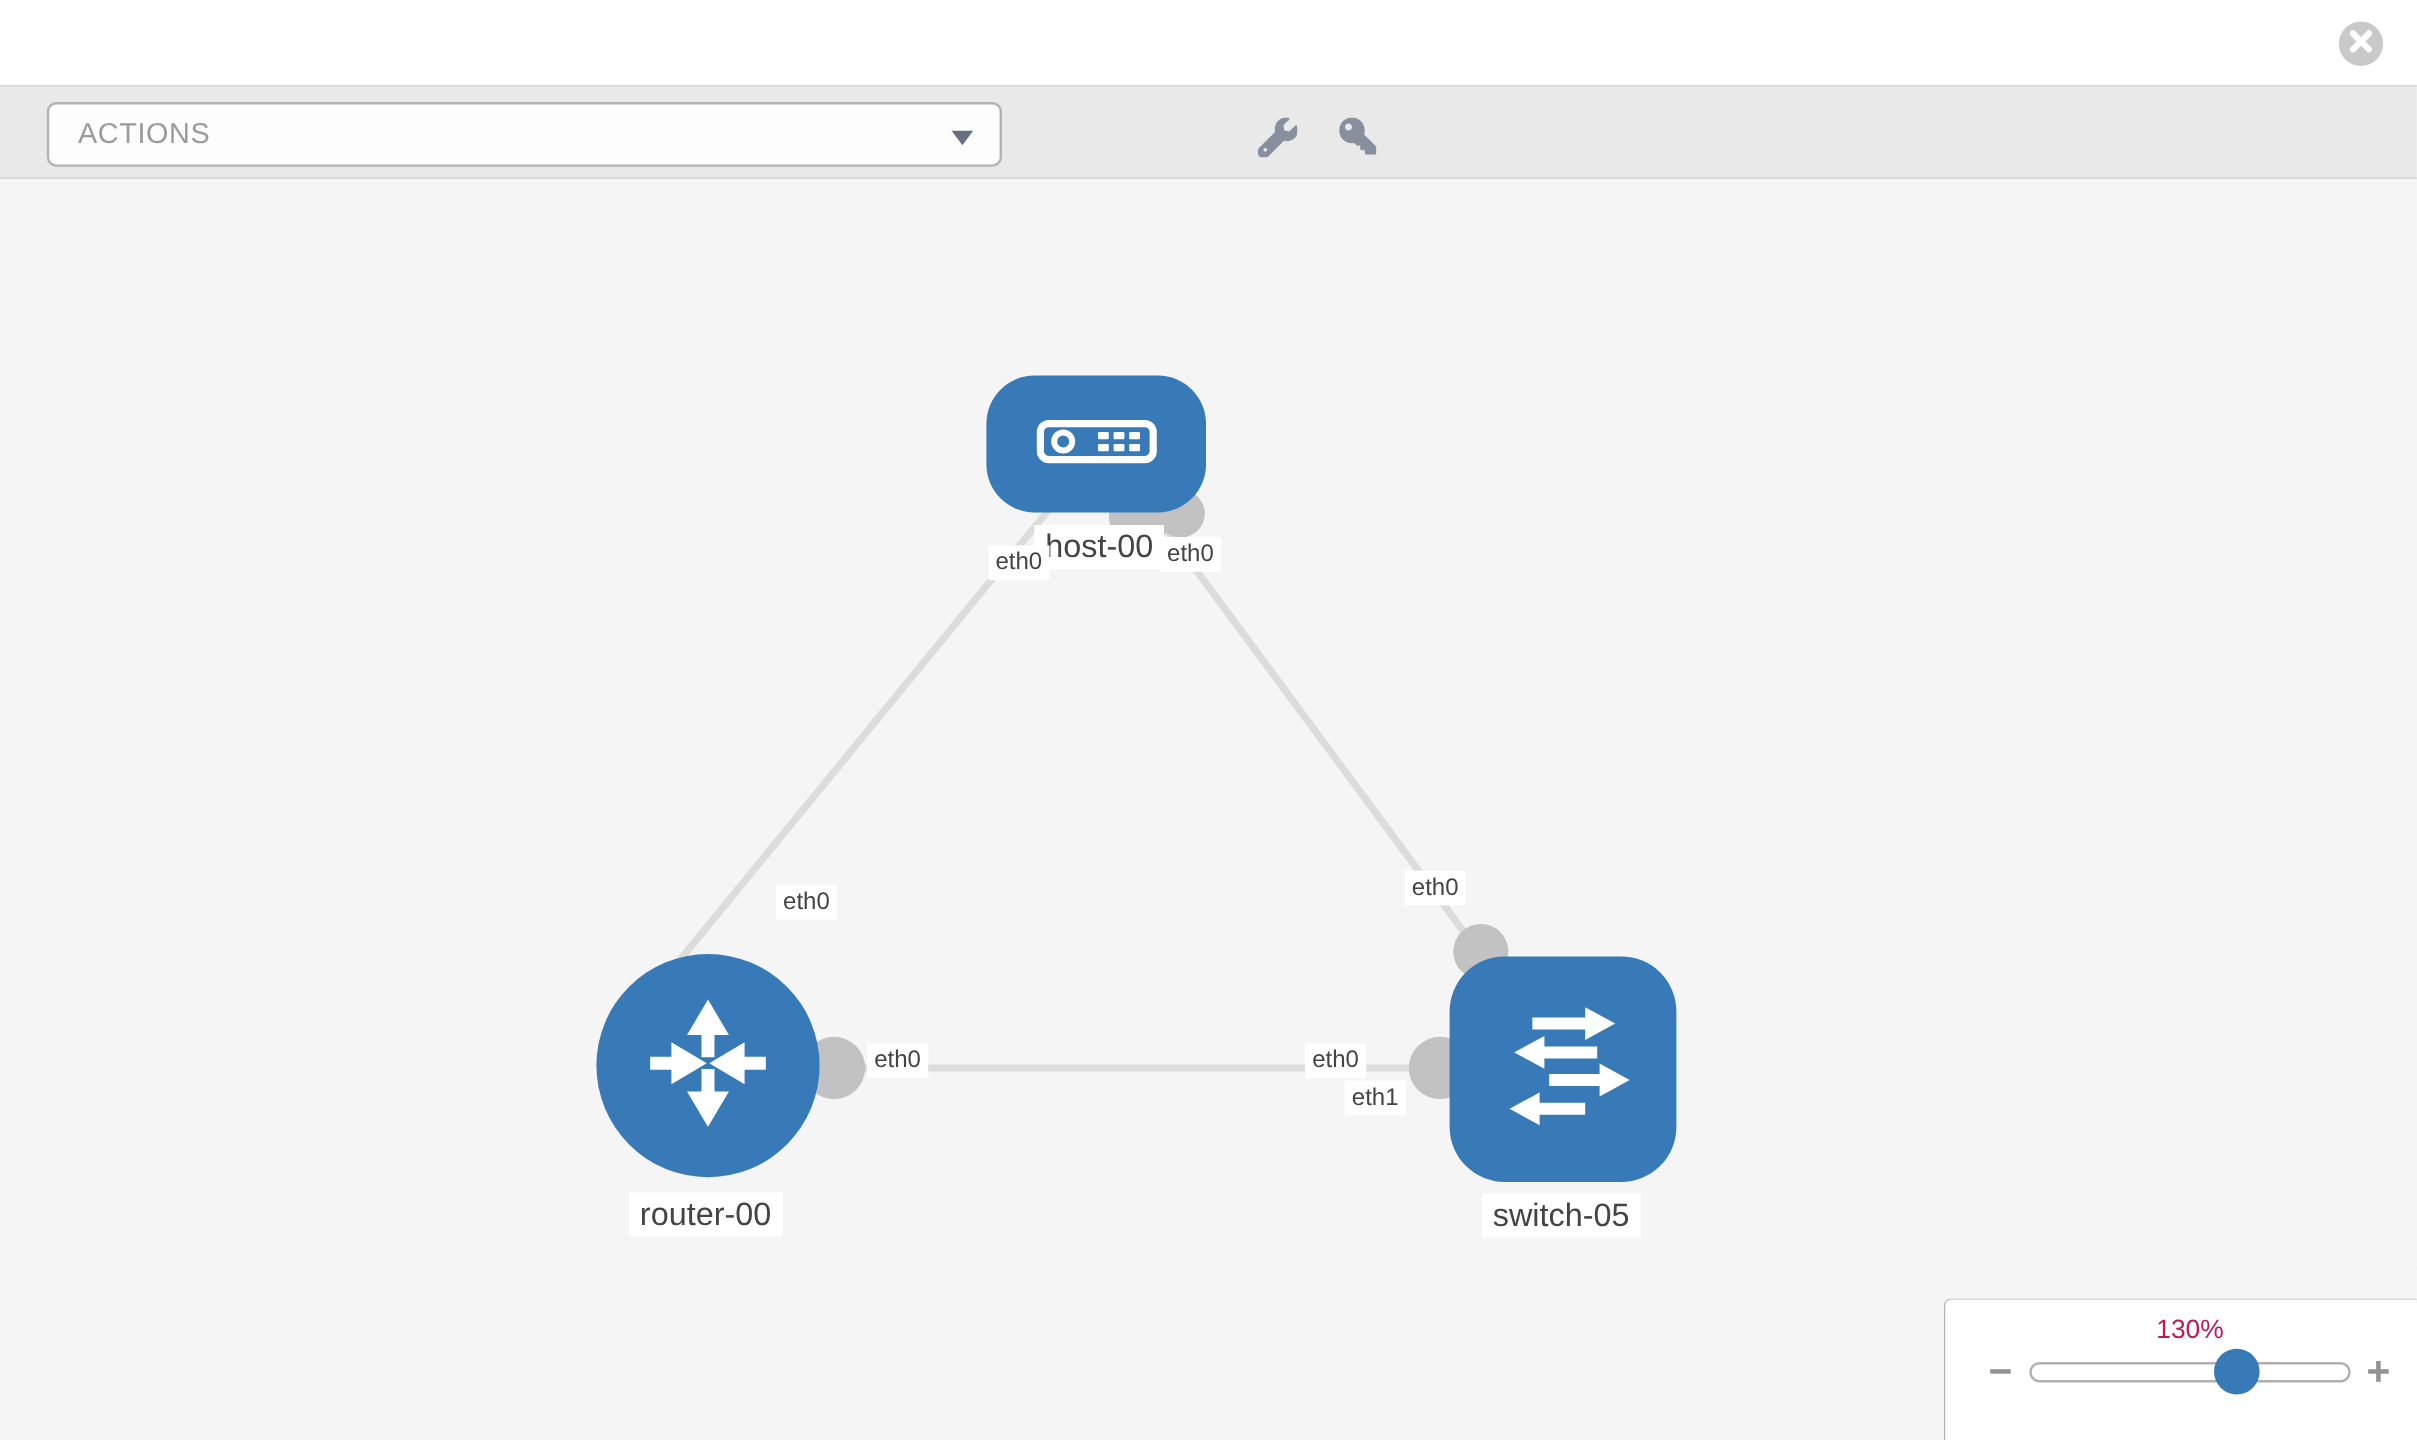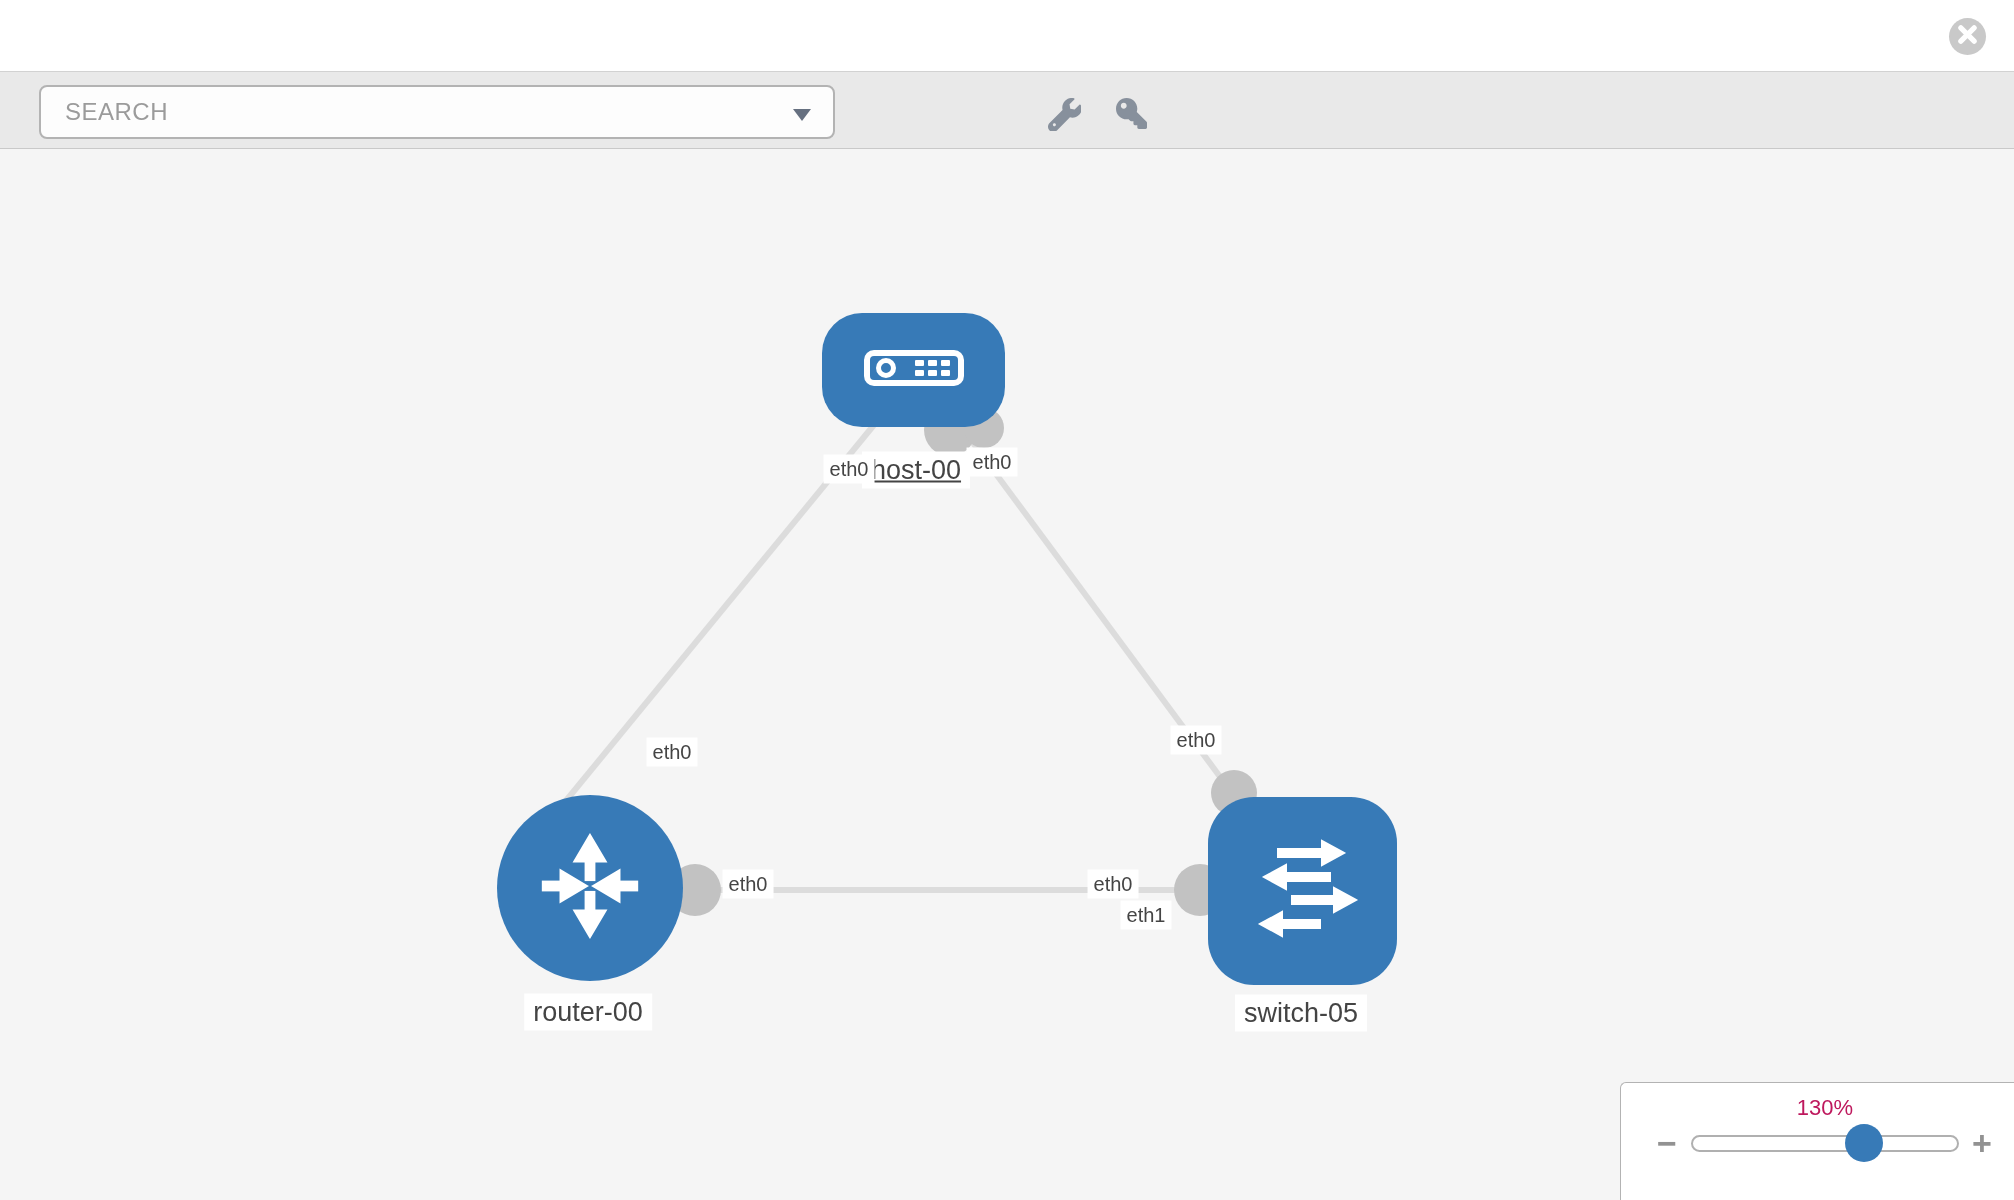--- a/index.html
+++ b/index.html
@@ -54,21 +54,21 @@
   .node-host   { left:822px; top:164px; width:183px; height:114px; border-radius:40px; }
   .node-router { left:497px; top:646px; width:186px; height:186px; border-radius:50%; }
   .node-switch { left:1208px; top:648px; width:189px; height:188px; border-radius:46px; }
 
   .chip {
     position:absolute; z-index:5; background:#ffffff; color:#444444;
     white-space:nowrap; transform:translate(-50%,-50%); text-align:left;
   }
   .node-label { font-size:27px; padding:3px 9px; }
   .if-label   { font-size:20px; padding:3px 6px; }
-  .lbl-host    { left:916px;  top:321px;text-decoration:underline; }
+  .lbl-host    { left:916px;  top:307px; }
   .lbl-router  { left:588px;  top:863px; }
   .lbl-switch  { left:1301px; top:864px; }
   .if-host-left   { left:849px;  top:320px; }
   .if-host-right  { left:992px;  top:313px; }
   .if-router-top  { left:672px;  top:603px; }
   .if-switch-top  { left:1196px; top:591px; }
   .if-router-right{ left:748px;  top:735px; }
   .if-switch-under{ left:1113px; top:735px; z-index:5; }
   .if-switch-eth1 { left:1146px; top:735px; z-index:6;margin-top:31px; }
 
@@ -106,21 +106,21 @@
       <svg width="19" height="19" viewBox="0 0 20 20">
         <line x1="3" y1="3" x2="17" y2="17" stroke="#ffffff" stroke-width="5.5" stroke-linecap="round"></line>
         <line x1="17" y1="3" x2="3" y2="17" stroke="#ffffff" stroke-width="5.5" stroke-linecap="round"></line>
       </svg>
     </span>
   </div>
 </div>
 
 <div class="toolbar">
   <div class="select-box actions-box">
-    <span class="ph">SEARCH</span>
+    <span class="ph">ACTIONS</span>
     <span class="chevron"></span>
   </div>
 
   <span class="tool-icon wrench-pos">
     <svg width="33" height="33" viewBox="0 0 512 512">
       <path fill="#87909c" d="M507.73 109.1c-2.24-9.03-13.54-12.09-20.12-5.51l-74.36 74.36-67.88-11.31-11.31-67.88 74.36-74.36c6.62-6.62 3.43-17.9-5.66-20.16C355.14-8.88 303.51 4.91 266.2 42.21c-39.35 39.35-52.76 93.72-40.28 143.55L23.77 387.91c-31.7 31.7-31.7 83.07 0 114.77s83.07 31.7 114.77 0l202.15-202.15c49.83 12.48 104.2-.93 143.55-40.28 37.3-37.31 51.09-88.94 23.49-151.15zM99.1 440.11c-13.26 0-24-10.74-24-24 0-13.25 10.74-24 24-24 13.25 0 24 10.75 24 24 0 13.25-10.75 24-24 24z"></path>
     </svg>
   </span>
 
   <span class="tool-icon key-pos">

